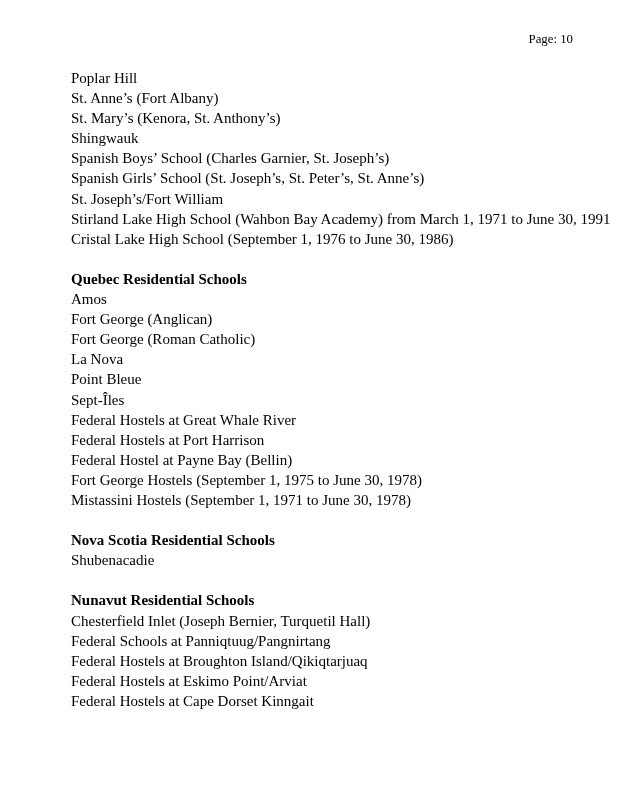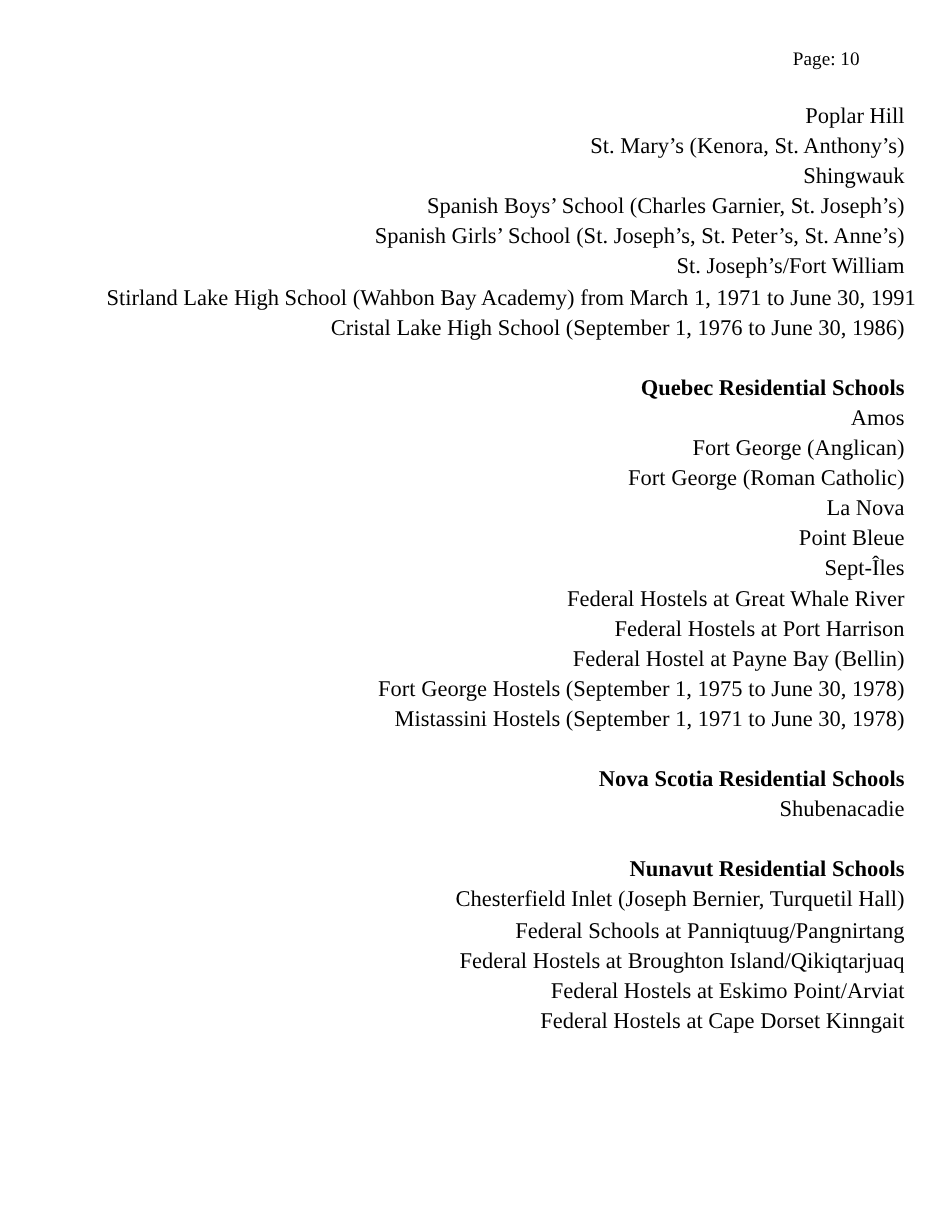--- a/index.html
+++ b/index.html
@@ -8,21 +8,20 @@
     background: #ffffff;
   }
   .page {
     position: relative;
     width: 623px;
     height: 807px;
     background: #ffffff;
     color: #000000;
     font-family: "Liberation Serif", "DejaVu Serif", serif;
     overflow: hidden;
-    text-align: right;
   }
   .page-header {
     position: absolute;
     top: 29px;
     right: 50px;
     font-size: 12.8px;
     line-height: 20.1px;
     white-space: pre;
   }
   .content {
@@ -51,20 +50,21 @@
   }
 </style>
 </head>
 <body>
 
 <div class="page">
   <div class="page-header">Page: 10</div>
 
   <div class="content">
       <div class="line">Poplar Hill</div>
+      <div class="line">St. Anne’s (Fort Albany)</div>
       <div class="line">St. Mary’s (Kenora, St. Anthony’s)</div>
       <div class="line">Shingwauk</div>
       <div class="line">Spanish Boys’ School (Charles Garnier, St. Joseph’s)</div>
       <div class="line">Spanish Girls’ School (St. Joseph’s, St. Peter’s, St. Anne’s)</div>
       <div class="line">St. Joseph’s/Fort William</div>
       <div class="line">Stirland Lake High School (Wahbon Bay Academy) from March 1, 1971 to June 30, 1991</div>
       <div class="line">Cristal Lake High School (September 1, 1976 to June 30, 1986)</div>
       <div class="line blank">&nbsp;</div>
       <div class="line bold">Quebec Residential Schools</div>
       <div class="line">Amos</div>

